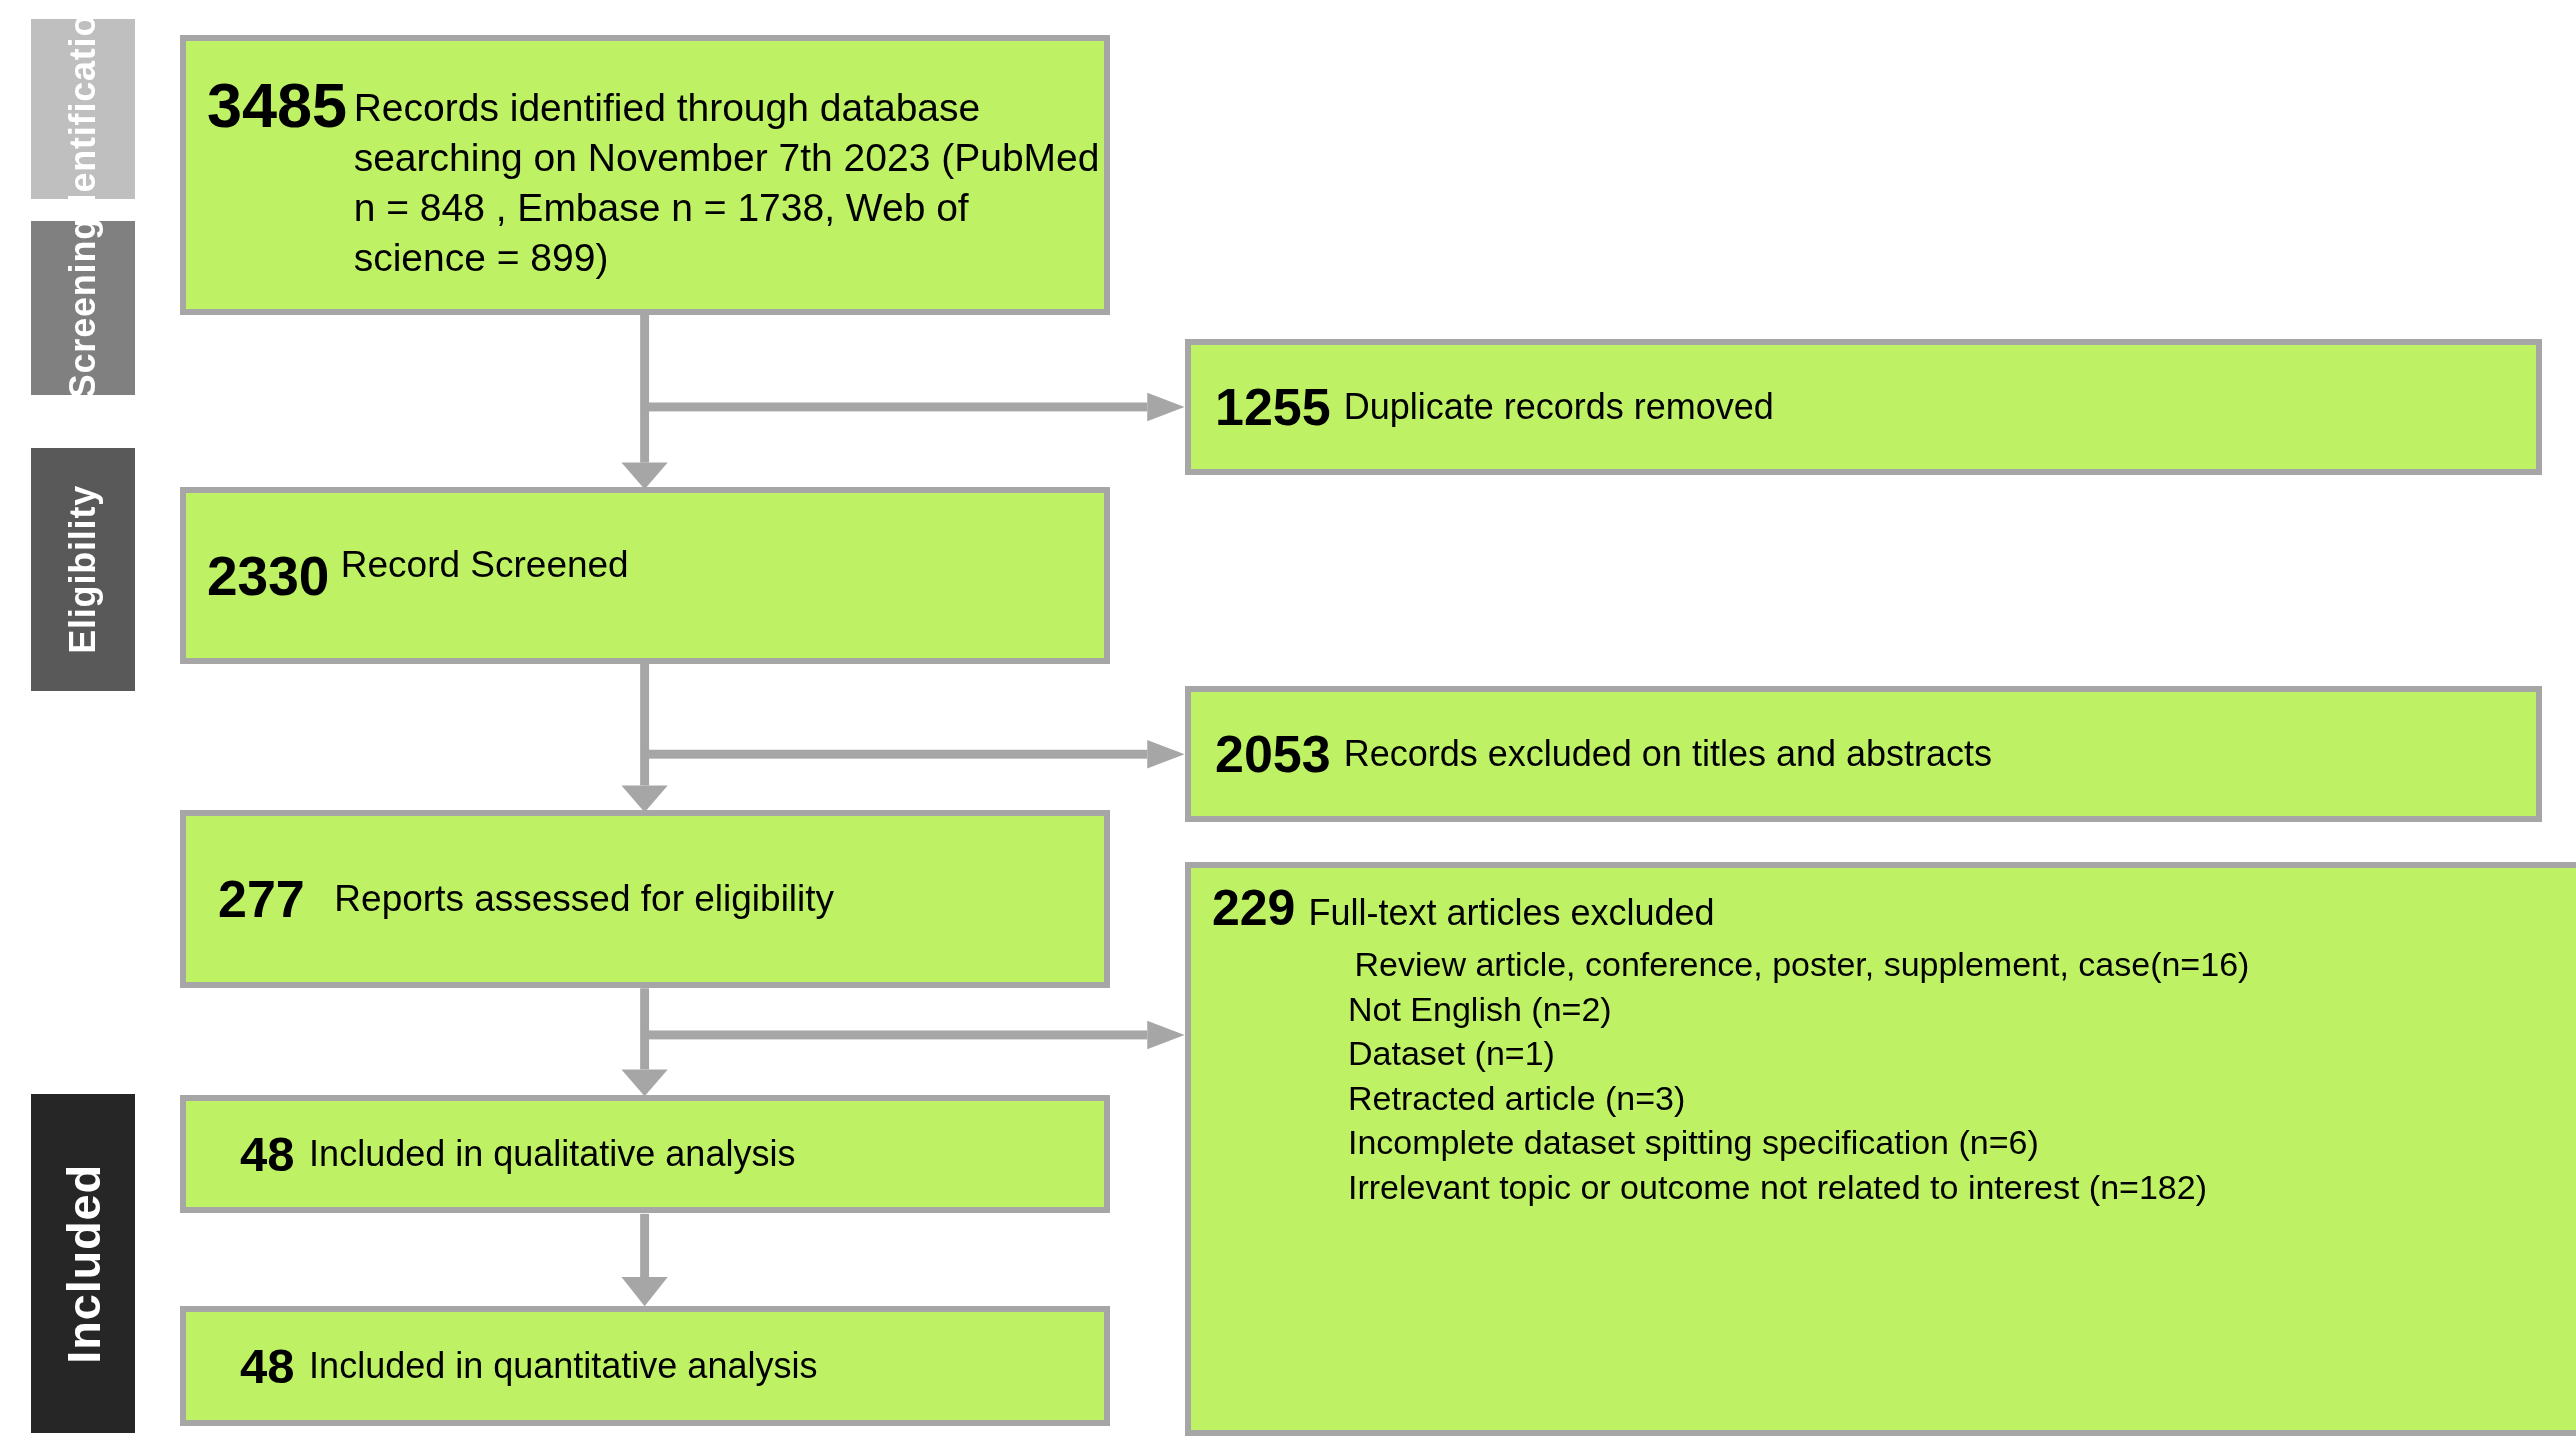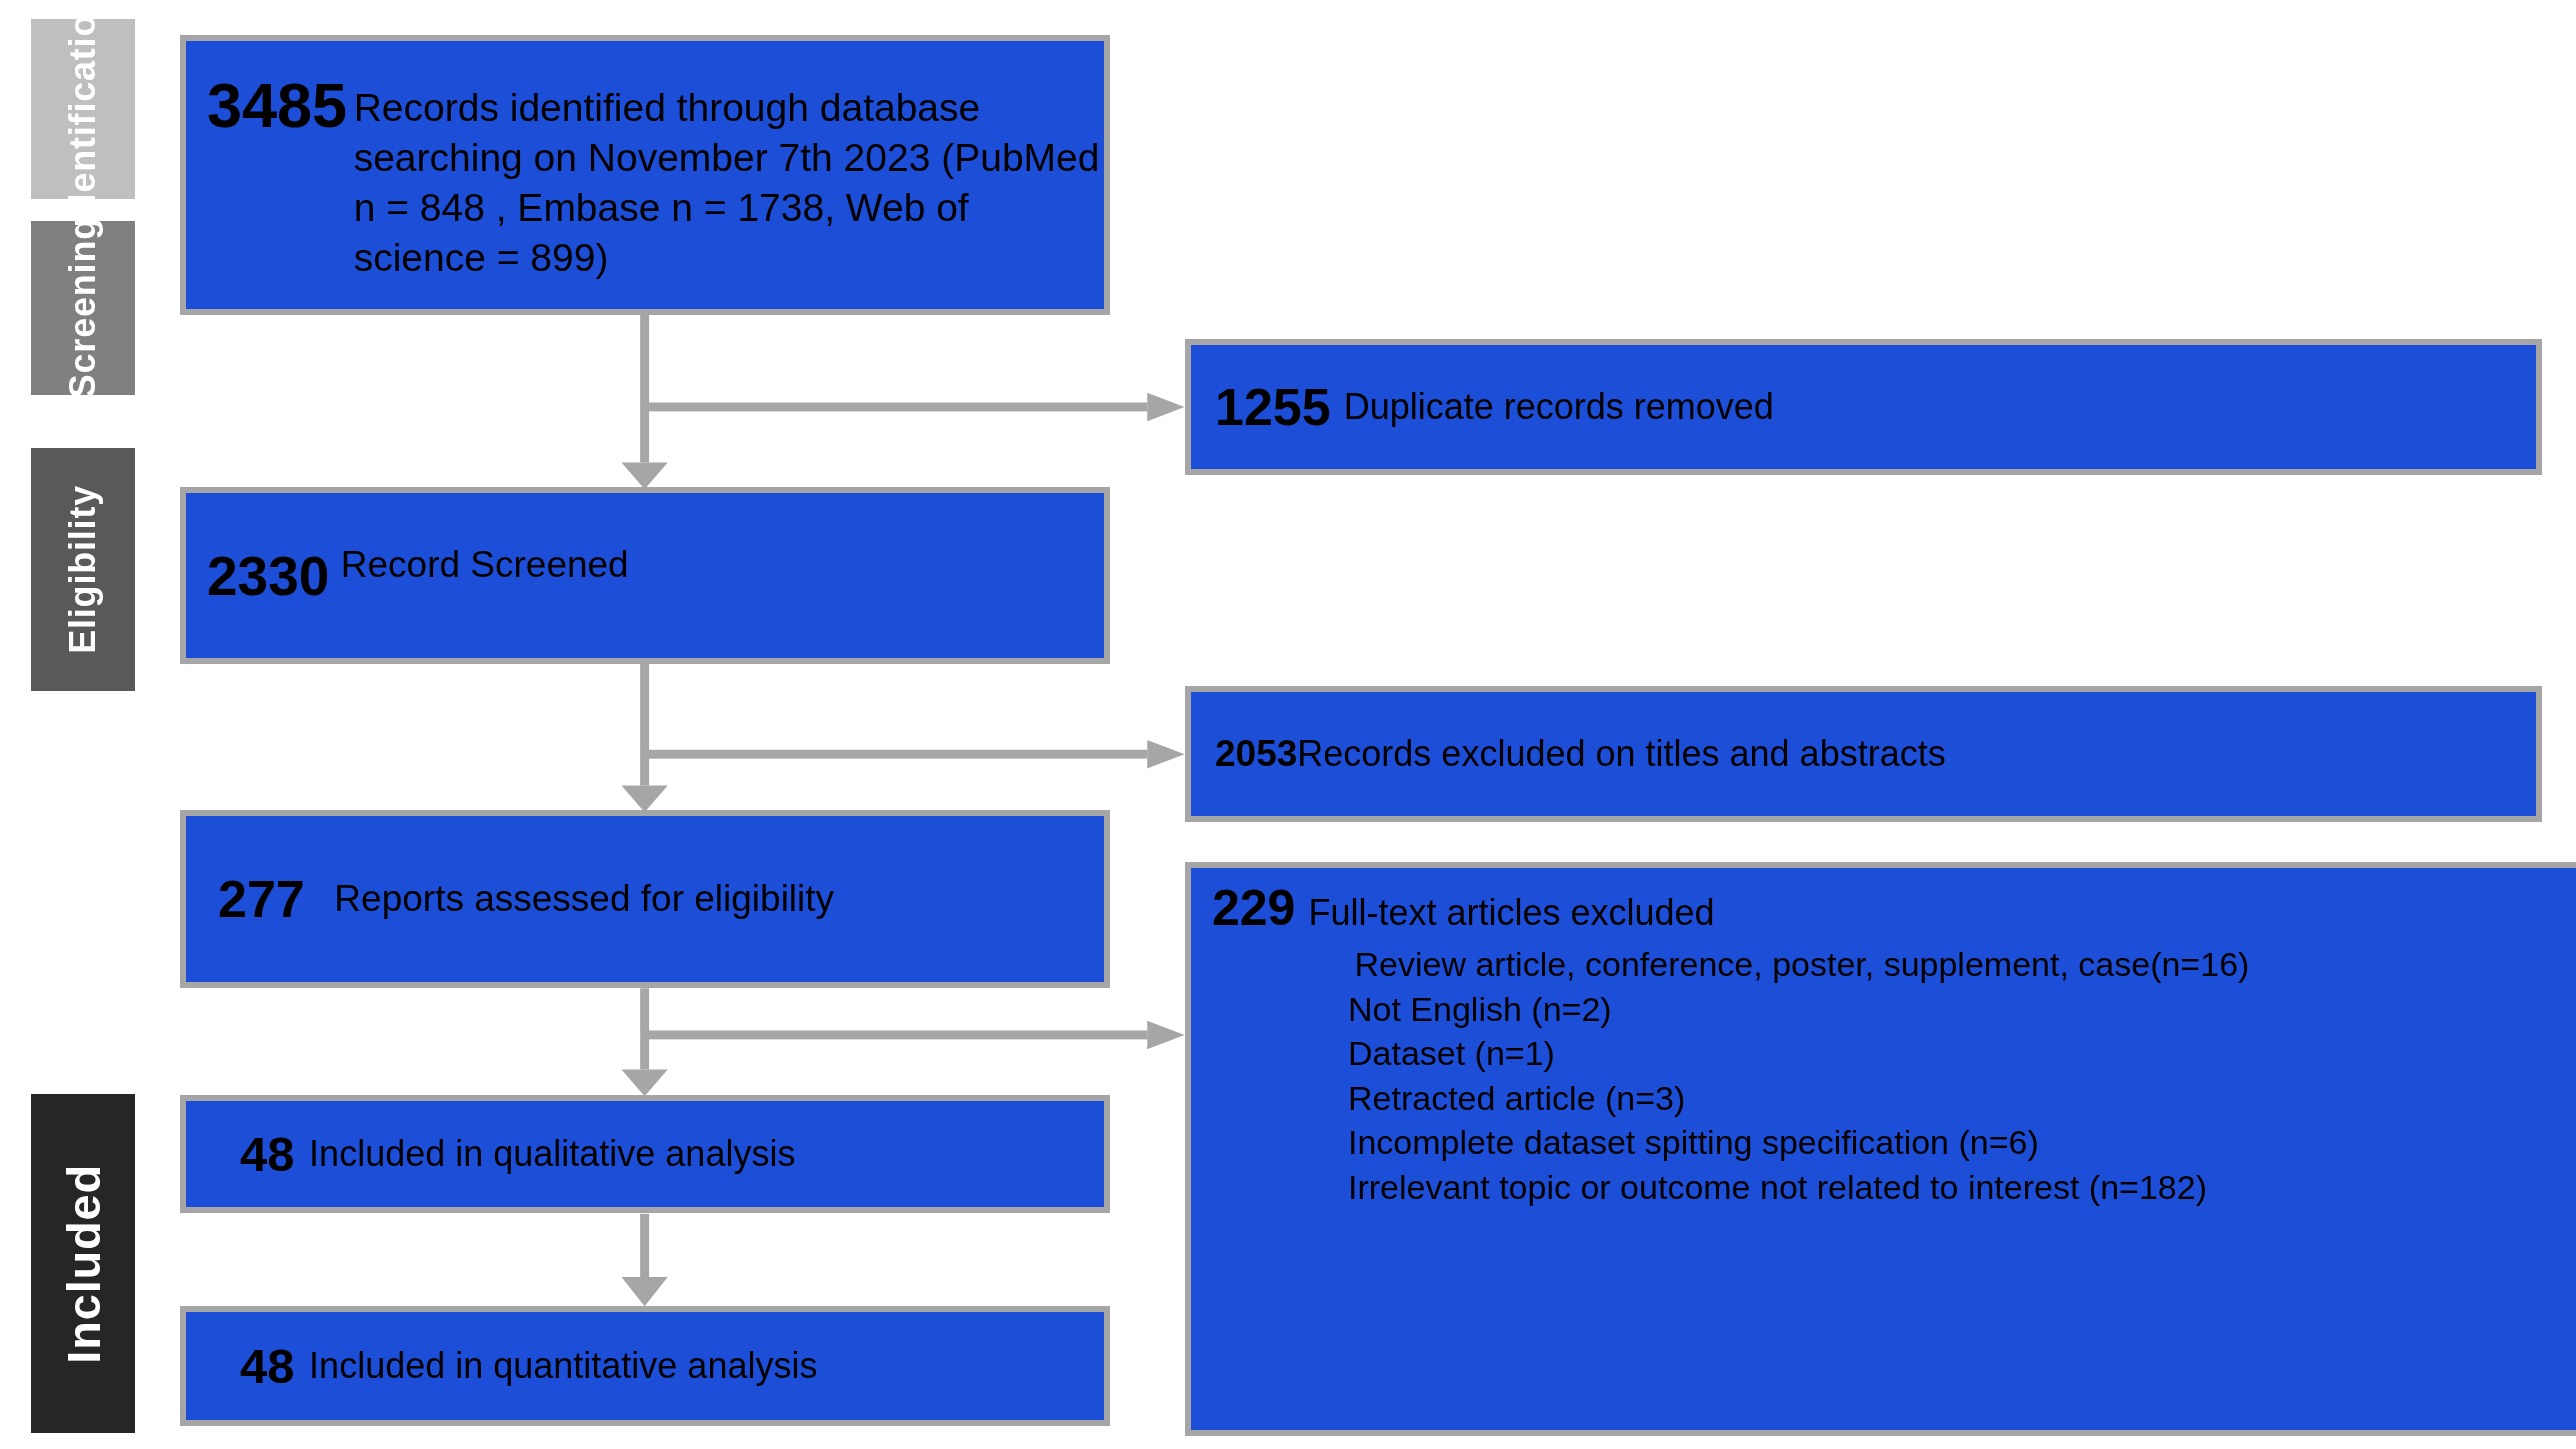--- a/index.html
+++ b/index.html
@@ -46,21 +46,21 @@
 
   #band-identification .stage-label { font-size: 36px; }
   #band-screening .stage-label      { font-size: 36px; }
   #band-eligibility .stage-label    { font-size: 36px; }
   #band-included .stage-label       { font-size: 47px; }
 
   
   .flow-box {
     position: absolute;
     box-sizing: border-box;
-    background: #1d4ed8;
+    background: #bef264;
     border: 6.5px solid #a6a6a6;
     display: flex;
     align-items: center;
   }
   .box-inner {
     padding: 0 0 0 21px;
     width: 100%;
     box-sizing: border-box;
   }
   .count {
@@ -104,21 +104,21 @@
 
   
   #box-duplicates { left: 1185px; top: 339px; width: 1357px; height: 136px; }
   #box-duplicates .box-inner { display: flex; align-items: center; padding-left: 24px; }
   #box-duplicates .count { font-size: 52px; margin-right: 13px; }
   #box-duplicates .label { font-size: 36px; }
 
   
   #box-excluded-titles { left: 1185px; top: 686px; width: 1357px; height: 136px; }
   #box-excluded-titles .box-inner { display: flex; align-items: center; padding-left: 24px; }
-  #box-excluded-titles .count { font-size: 37px; }
+  #box-excluded-titles .count { font-size: 52px; margin-right: 13px; }
   #box-excluded-titles .label { font-size: 36px; }
 
   
   #box-fulltext-excluded { left: 1185px; top: 862px; width: 1596px; height: 574px; align-items: flex-start; }
   #box-fulltext-excluded .box-inner { padding: 11.4px 0 0 21px; }
   .fulltext-head { display: flex; align-items: baseline; }
   .fulltext-head .count { font-size: 50px; margin-right: 13px; }
   .fulltext-head .label { font-size: 36px; }
   .reason-list {
     list-style: none;

